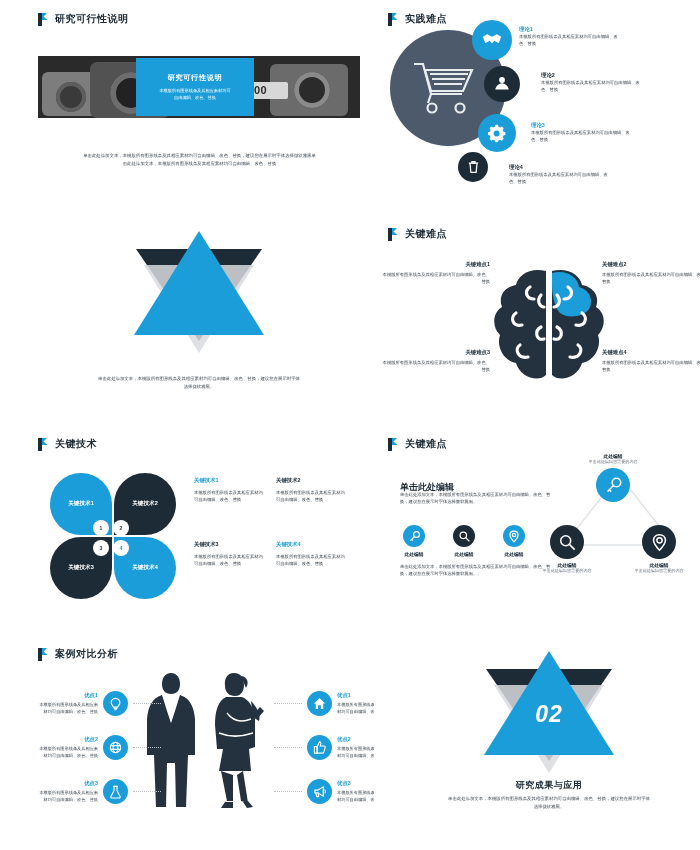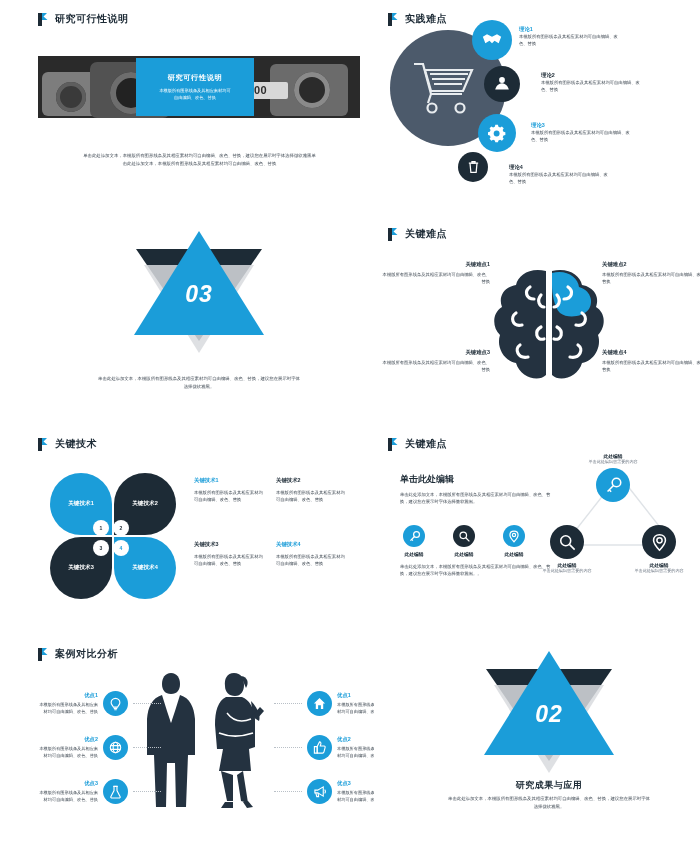--- a/index.html
+++ b/index.html
@@ -134,21 +134,21 @@
   
   .brain{position:absolute;left:112px;top:50px;width:126px;height:120px;}
   .bn{position:absolute;width:110px;}
   .bn .sub-h{margin-bottom:3px;}
   .bn1{left:6px;top:46px;text-align:right;}
   .bn2{left:228px;top:46px;text-align:left;}
   .bn3{left:6px;top:134px;text-align:right;}
   .bn4{left:228px;top:134px;text-align:left;}
 
   
-  .s6-h{position:absolute;left:26px;top:48px;font-size:9px;font-weight:bold;color:#1d2b36;}
+  .s6-h{position:absolute;left:26px;top:56px;font-size:9px;font-weight:bold;color:#1d2b36;}
   .s6-p1{position:absolute;left:26px;top:66px;width:158px;font-size:4.3px;line-height:1.7;color:#3c4650;}
   .s6-p2{position:absolute;left:26px;top:138px;width:158px;font-size:4.3px;line-height:1.7;color:#3c4650;}
   .s6-row{position:absolute;left:26px;top:100px;display:flex;gap:22px;}
   .s6-item{width:28px;text-align:center;}
   .s6-item .circ{width:22px;height:22px;border-radius:50%;margin:0 auto 4px;display:flex;align-items:center;justify-content:center;}
   .s6-item .lbl{font-size:4.8px;font-weight:bold;color:#1d2b36;white-space:nowrap;}
   .tri-node{position:absolute;width:70px;text-align:center;}
   .tri-node .circ{width:34px;height:34px;border-radius:50%;margin:0 auto;display:flex;align-items:center;justify-content:center;}
   .tri-node .lbl{font-size:4.8px;font-weight:bold;color:#1d2b36;}
   .tri-node .dsc{font-size:4.1px;line-height:1.5;color:#6a7480;}
@@ -265,21 +265,20 @@
   </div>
 
   <div class="slide">
     <div class="star-wrap">
       <svg width="350" height="140" viewBox="0 0 350 140">
         <polygon points="175,118 112,26 238,26" fill="#1d2b36"></polygon>
         <polygon points="120,42 230,42 175,130" fill="#d8dade" opacity="0.85"></polygon>
         <polygon points="175,8 240,112 110,112" fill="#1b9dd9"></polygon>
       </svg>
     </div>
-    <div class="num">03</div>
     <div class="star-sub">单击此处添加文本，本模版所有图形线条及其相应素材均可自由编辑、改色、替换，建议您在展示时字体选择微软雅黑。</div>
   </div>
 
   <div class="slide">
     <div class="shead">
       <span class="flag">
         <svg width="11" height="13" viewBox="0 0 11 13">
             <path d="M0 0 L9 0 L5.5 3.4 L9.5 7 L2 7 L2 13 L0 13 Z" fill="#1b9dd9"></path>
             <path d="M0 0 L4 0 L4 13 L0 13 Z" fill="#1d2b36"></path>
           </svg>

